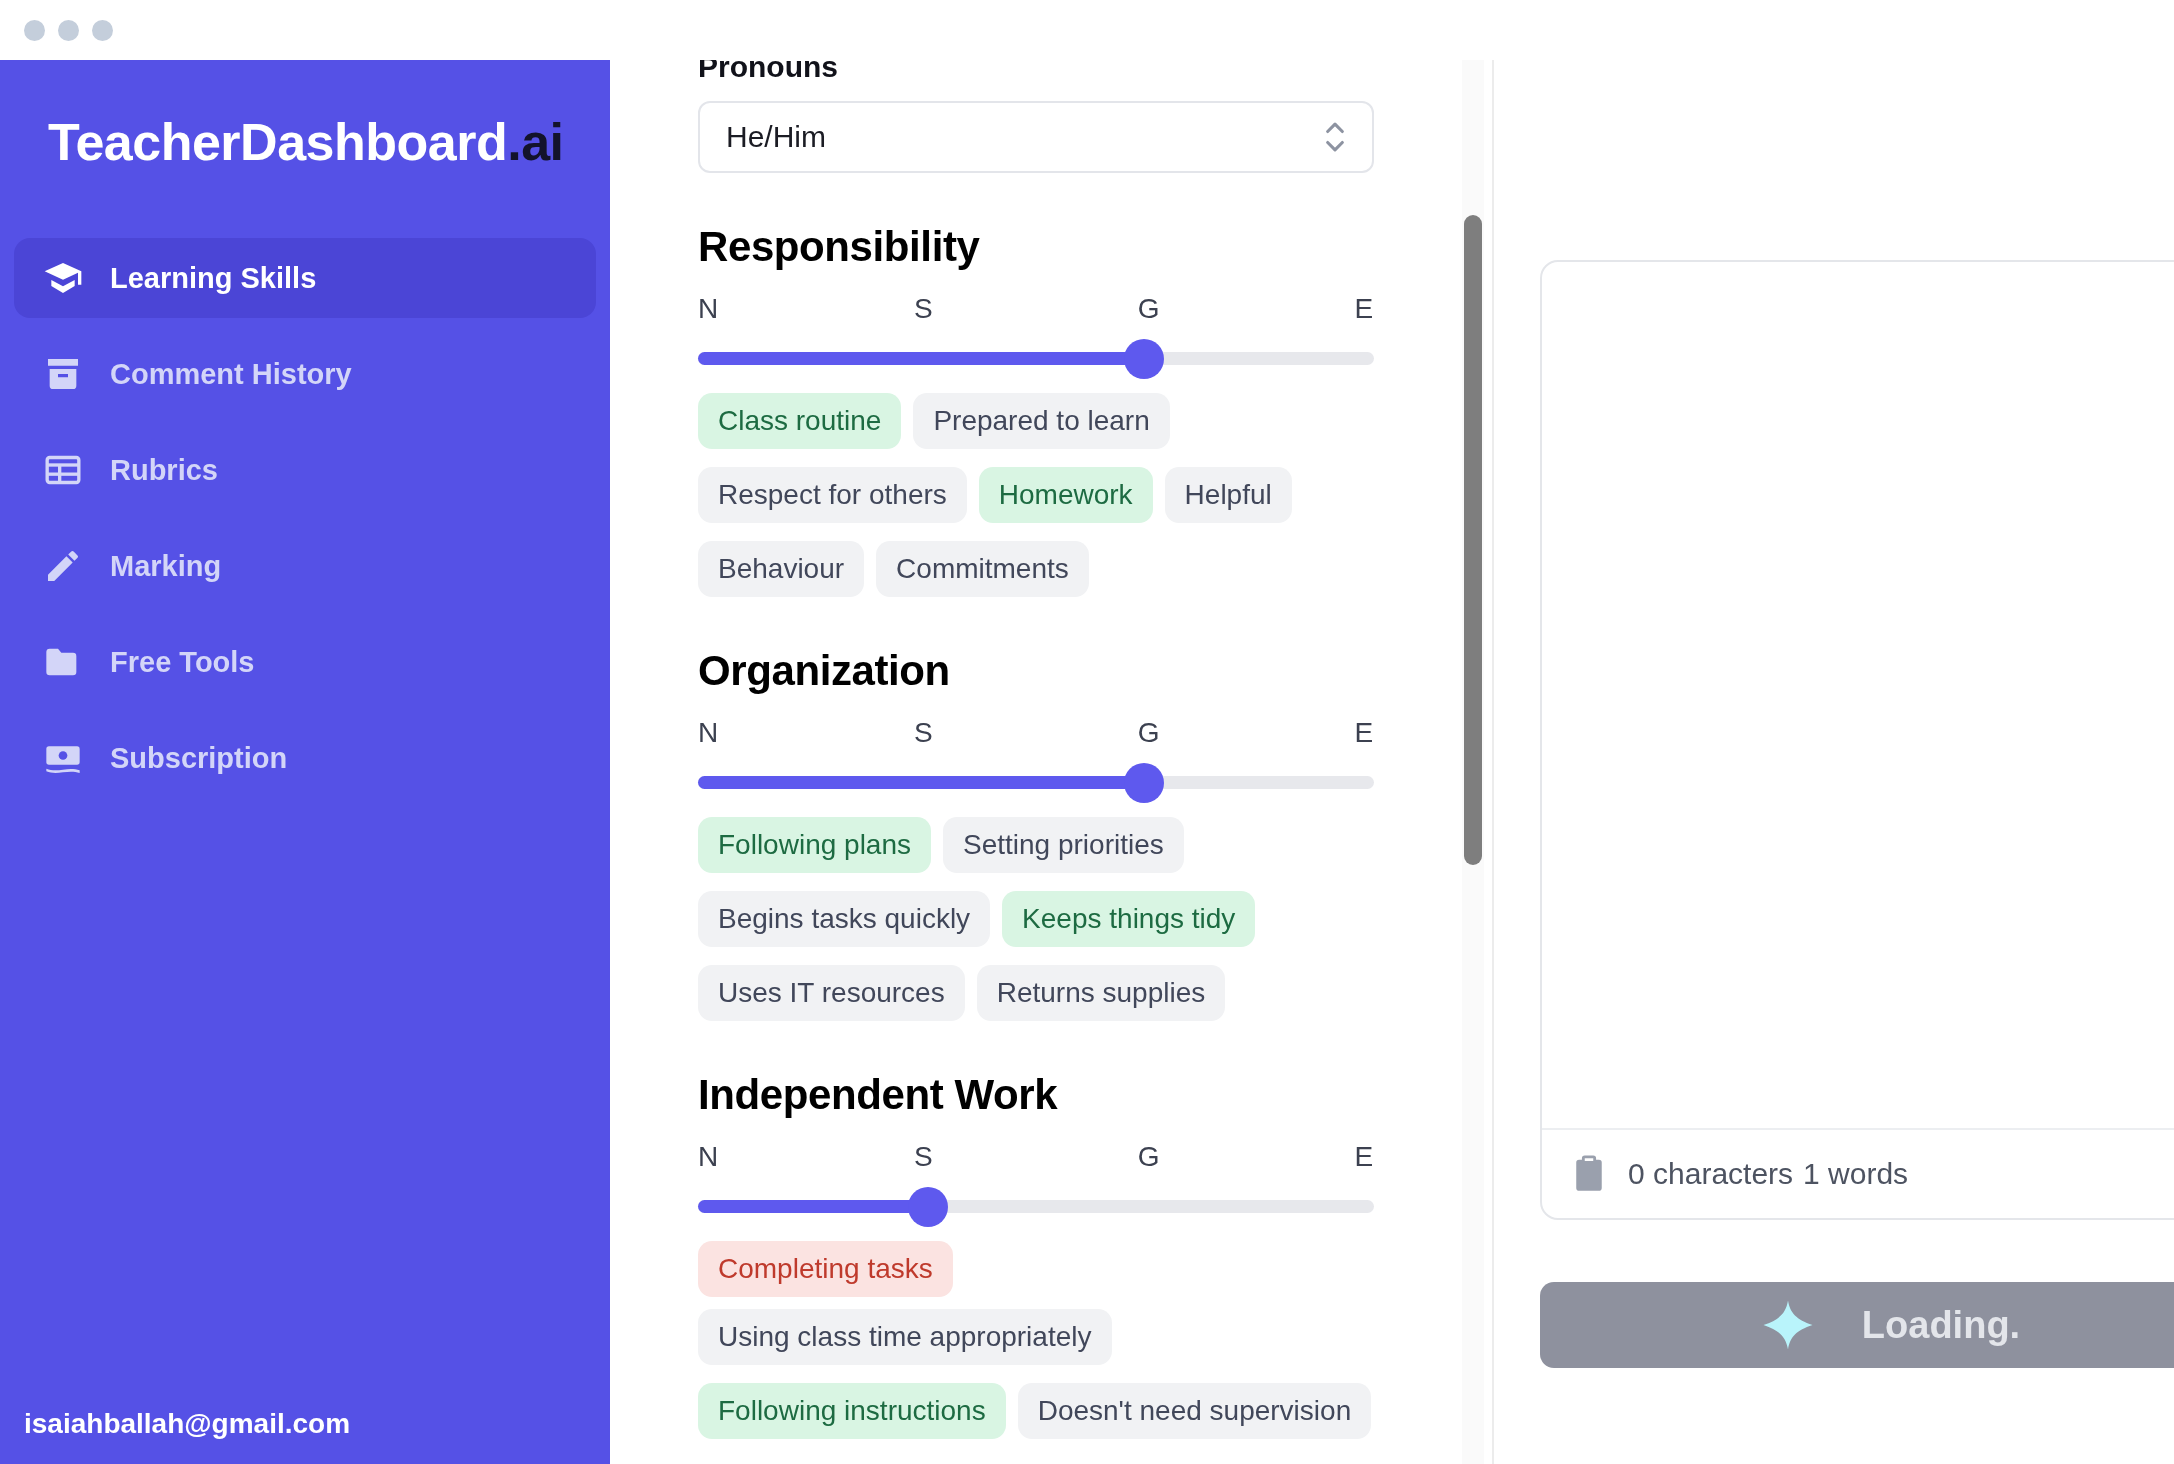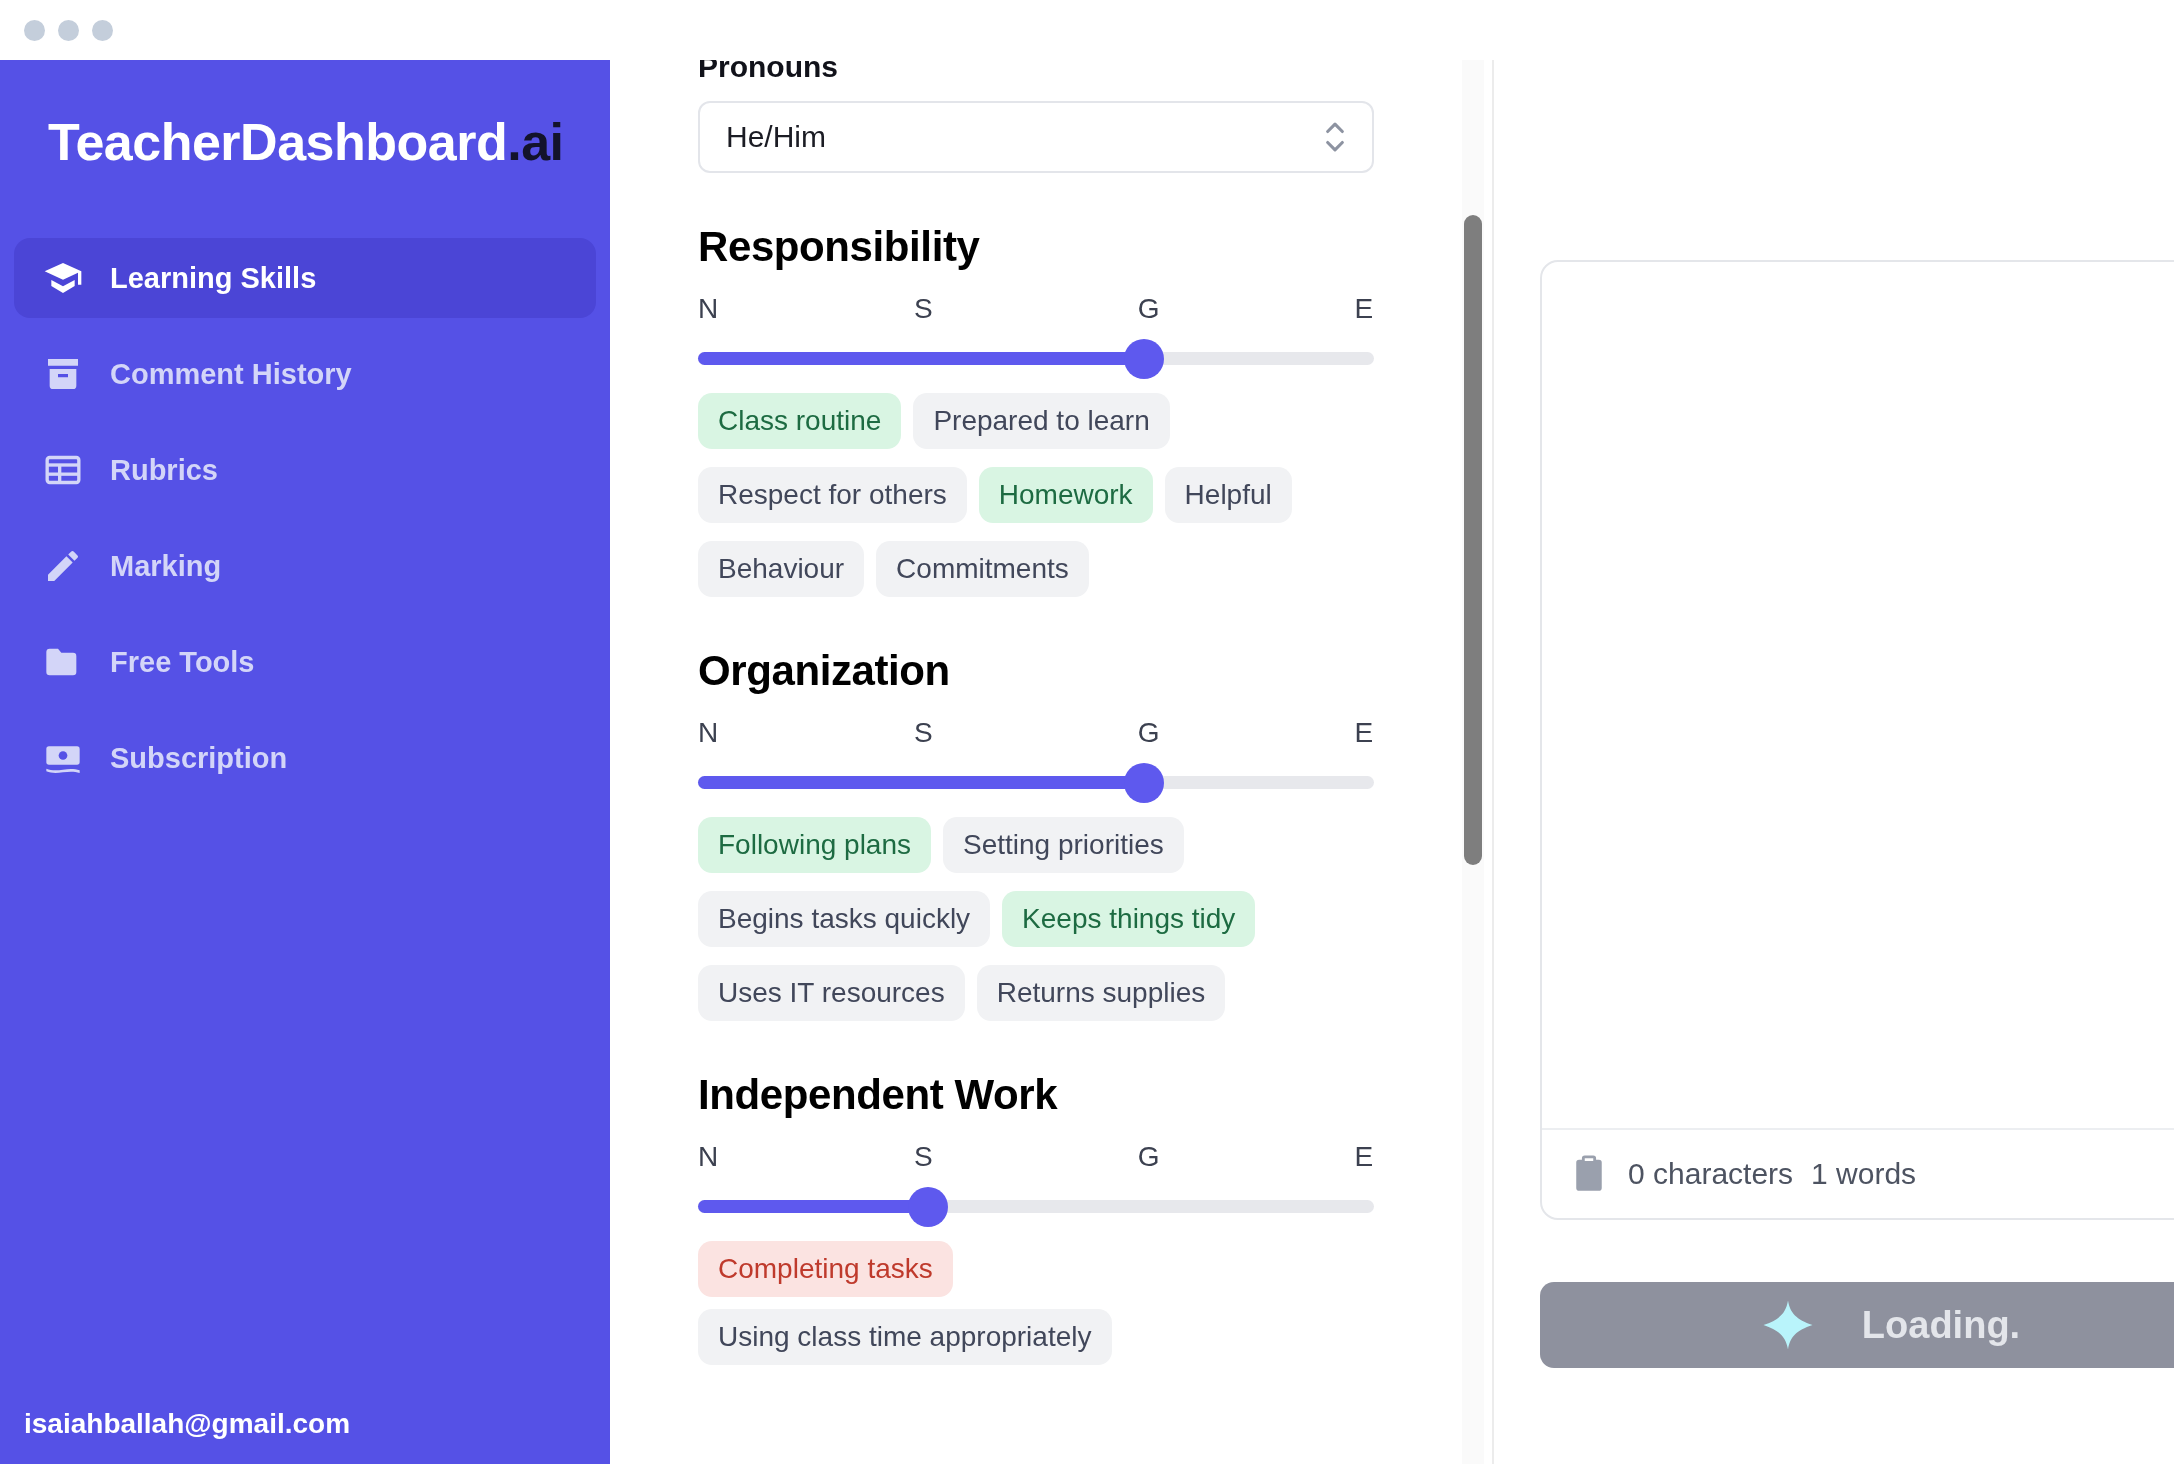--- a/index.html
+++ b/index.html
@@ -182,21 +182,21 @@
   .output-body { height:868px; }
   .output-foot {
     position:absolute; left:0; bottom:0;
     width:100%; height:90px;
     border-top:2px solid #eceef1;
     display:flex; align-items:center;
     padding-left:30px;
     gap:22px;
   }
   .clip-icon { width:34px; height:40px; display:block; flex:0 0 34px; }
-  .count-text { font-size:30px; color:#4d5361; display:flex; gap:18px; white-space:nowrap; }
+  .count-text { font-size:30px; color:#4d5361; display:flex; gap:10px; white-space:nowrap; }
 
   .gen-button {
     position:absolute; left:46px; top:1222px;
     width:700px; height:86px;
     border-radius:14px;
     background:#8e919e;
     display:flex; align-items:center; justify-content:center;
     gap:46px;
     cursor:pointer;
     overflow:hidden;
@@ -362,20 +362,24 @@
           </div>
           <div class="slider">
             <div class="slider-track"></div>
             <div class="slider-fill" style="width: 34%; background: rgb(94, 89, 238);"></div>
             <div class="slider-thumb" style="left: 34%; background: rgb(94, 89, 238);"></div>
           </div>
           <div class="tags">
             <span class="tag neg">Completing tasks</span>
             <span class="tag ">Using class time appropriately</span>
           </div>
+          <div class="tags">
+            <span class="tag pos">Following instructions</span>
+            <span class="tag ">Doesn't need supervision</span>
+          </div>
         </div>
       </div>
   </div>
 
   <div class="scroll-gutter"></div>
   <div class="scroll-thumb"></div>
   <div class="gutter-line"></div>
 
   <div class="output-panel">
     <div class="output-card">

